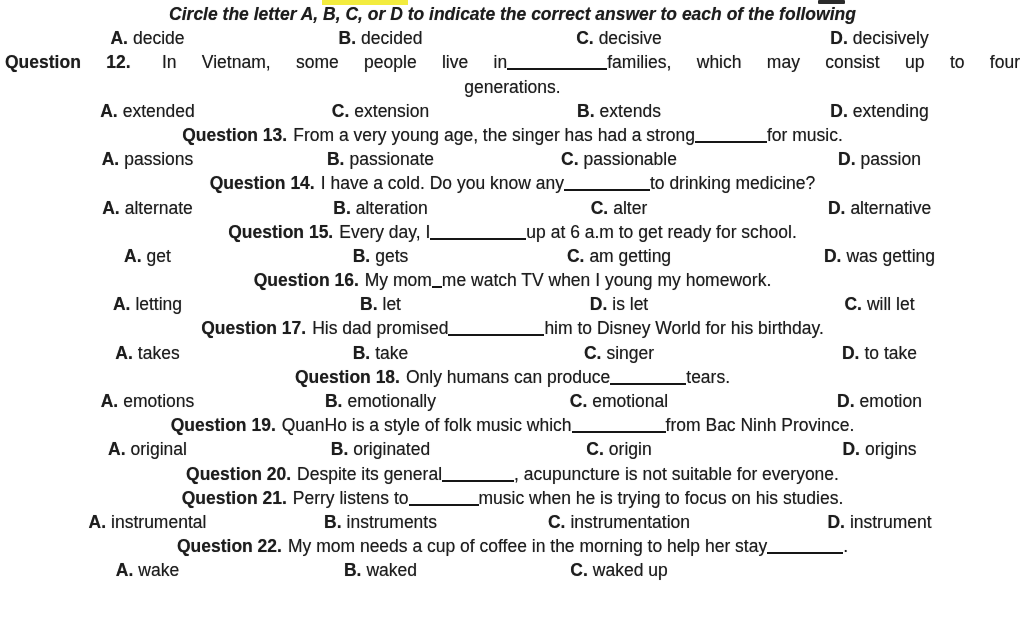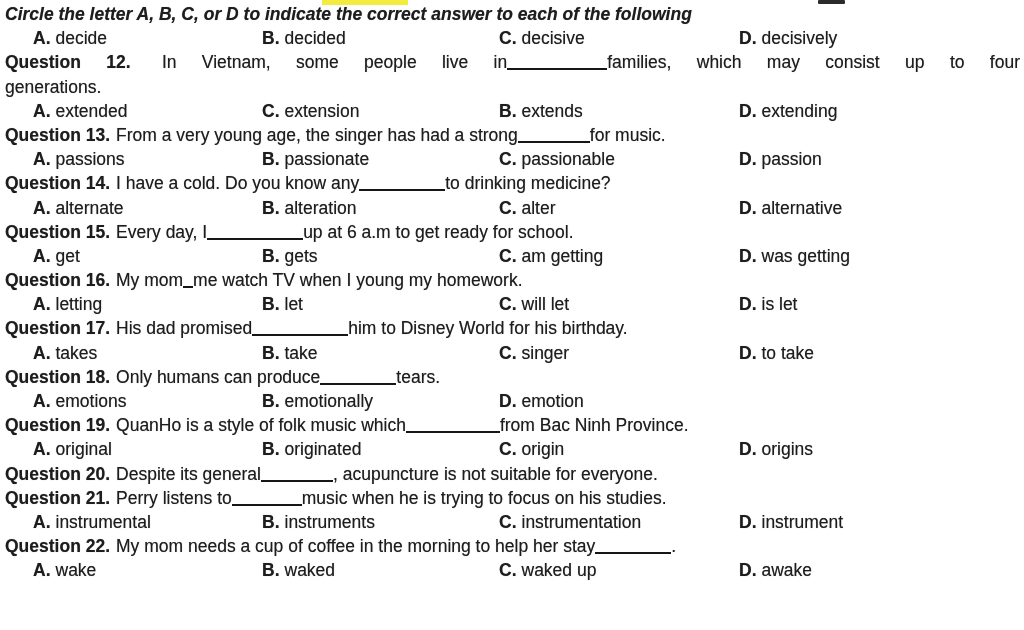--- a/index.html
+++ b/index.html
@@ -9,21 +9,21 @@
     font-family: "Liberation Sans", sans-serif;
     font-size: 17.5px;
     color: #1d1d1d;
     position: relative;
   }
   .page {
     position: absolute;
     top: 2px; left: 5px; right: 4px;
     text-shadow: 0 0 0.7px rgba(20,20,20,0.55);
   }
-  .line { line-height: 24.2px; height: 24.2px; white-space: nowrap; }
+  .line { line-height: 24.2px; height: 24.2px; white-space: nowrap; text-align: center; }
   .instr { font-weight: 700; font-style: italic; }
   .instr-tail { font-weight: 700; font-style: italic; margin-right: 6px; }
   .qlabel { font-weight: 700; margin-right: 6px; }
   .qtext { font-weight: 400; }
   .blank {
     display: inline-block;
     border-bottom: 2.6px solid #161616;
     height: 16px;
     vertical-align: -2px;
   }
@@ -121,40 +121,41 @@
     <span class="opt"><b class="olet">C.</b><span class="oword">am getting</span></span>
     <span class="opt"><b class="olet">D.</b><span class="oword">was getting</span></span>
   </div>
 
   <div class="line">
     <b class="qlabel">Question 16.</b><span class="qtext">My mom</span><span class="blank w10"></span><span class="qtext">me watch TV when I young my homework.</span>
   </div>
   <div class="line opts">
     <span class="opt"><b class="olet">A.</b><span class="oword">letting</span></span>
     <span class="opt"><b class="olet">B.</b><span class="oword">let</span></span>
+    <span class="opt"><b class="olet">D.</b><span class="oword">is let</span></span>
     <span class="opt"><b class="olet">C.</b><span class="oword">will let</span></span>
-    <span class="opt"><b class="olet">D.</b><span class="oword">is let</span></span>
   </div>
 
   <div class="line">
     <b class="qlabel">Question 17.</b><span class="qtext">His dad promised</span><span class="blank w96"></span><span class="qtext">him to Disney World for his birthday.</span>
   </div>
   <div class="line opts">
     <span class="opt"><b class="olet">A.</b><span class="oword">takes</span></span>
     <span class="opt"><b class="olet">B.</b><span class="oword">take</span></span>
     <span class="opt"><b class="olet">C.</b><span class="oword">singer</span></span>
     <span class="opt"><b class="olet">D.</b><span class="oword">to take</span></span>
   </div>
 
   <div class="line">
     <b class="qlabel">Question 18.</b><span class="qtext">Only humans can produce</span><span class="blank w76"></span><span class="qtext">tears.</span>
   </div>
   <div class="line opts">
     <span class="opt"><b class="olet">A.</b><span class="oword">emotions</span></span>
     <span class="opt"><b class="olet">B.</b><span class="oword">emotionally</span></span>
+    <span class="opt"><b class="olet">C.</b><span class="oword">emotional</span></span>
     <span class="opt"><b class="olet">D.</b><span class="oword">emotion</span></span>
   </div>
 
   <div class="line">
     <b class="qlabel">Question 19.</b><span class="qtext">QuanHo is a style of folk music which</span><span class="blank w94"></span><span class="qtext">from Bac Ninh Province.</span>
   </div>
   <div class="line opts">
     <span class="opt"><b class="olet">A.</b><span class="oword">original</span></span>
     <span class="opt"><b class="olet">B.</b><span class="oword">originated</span></span>
     <span class="opt"><b class="olet">C.</b><span class="oword">origin</span></span>
@@ -175,16 +176,15 @@
     <span class="opt"><b class="olet">D.</b><span class="oword">instrument</span></span>
   </div>
 
   <div class="line">
     <b class="qlabel">Question 22.</b><span class="qtext">My mom needs a cup of coffee in the morning to help her stay</span><span class="blank w76"></span><span class="qtext">.</span>
   </div>
   <div class="line opts">
     <span class="opt"><b class="olet">A.</b><span class="oword">wake</span></span>
     <span class="opt"><b class="olet">B.</b><span class="oword">waked</span></span>
     <span class="opt"><b class="olet">C.</b><span class="oword">waked up</span></span>
-    <span class="opt"><b class="olet">D.</b><span class="oword">awake</span></span>
   </div>
 
 </div>
 
 </body></html>

